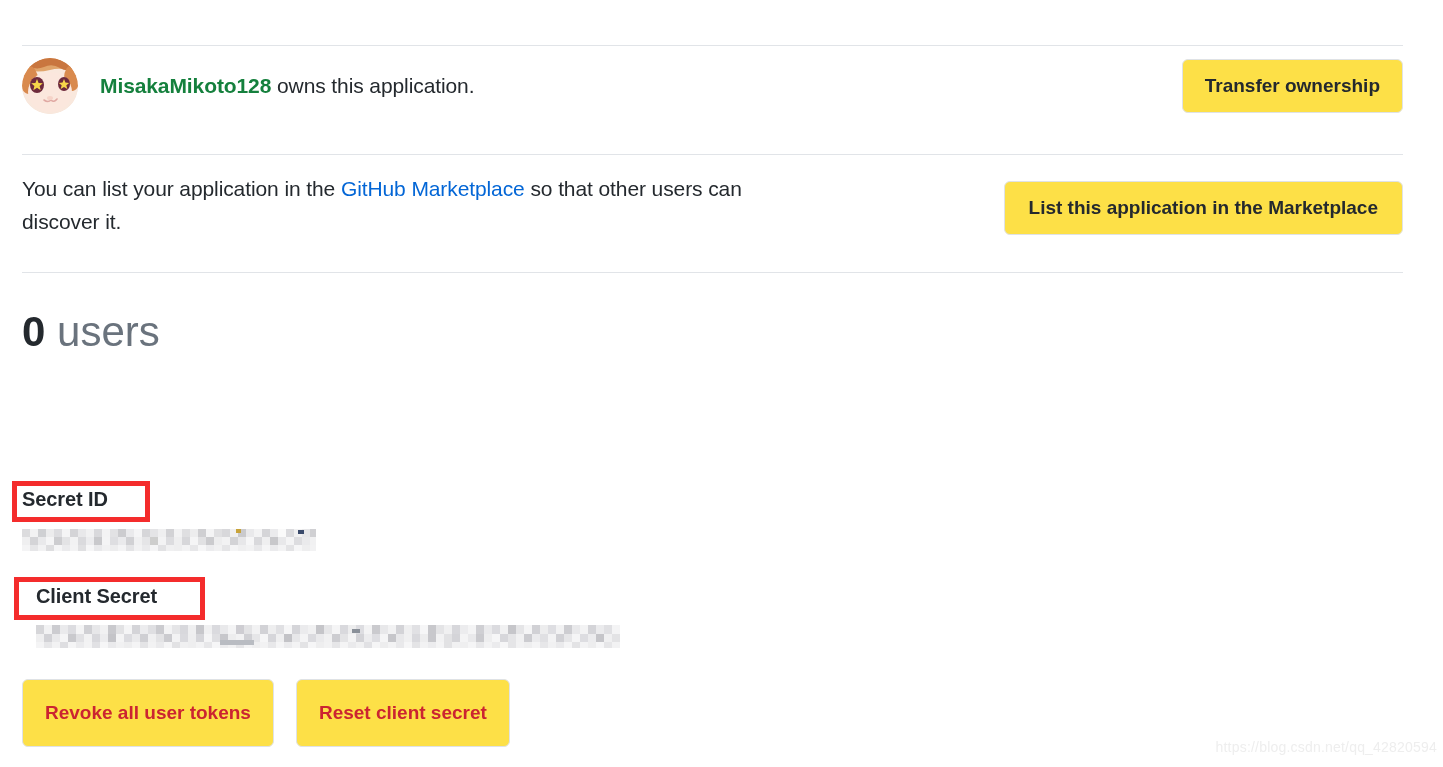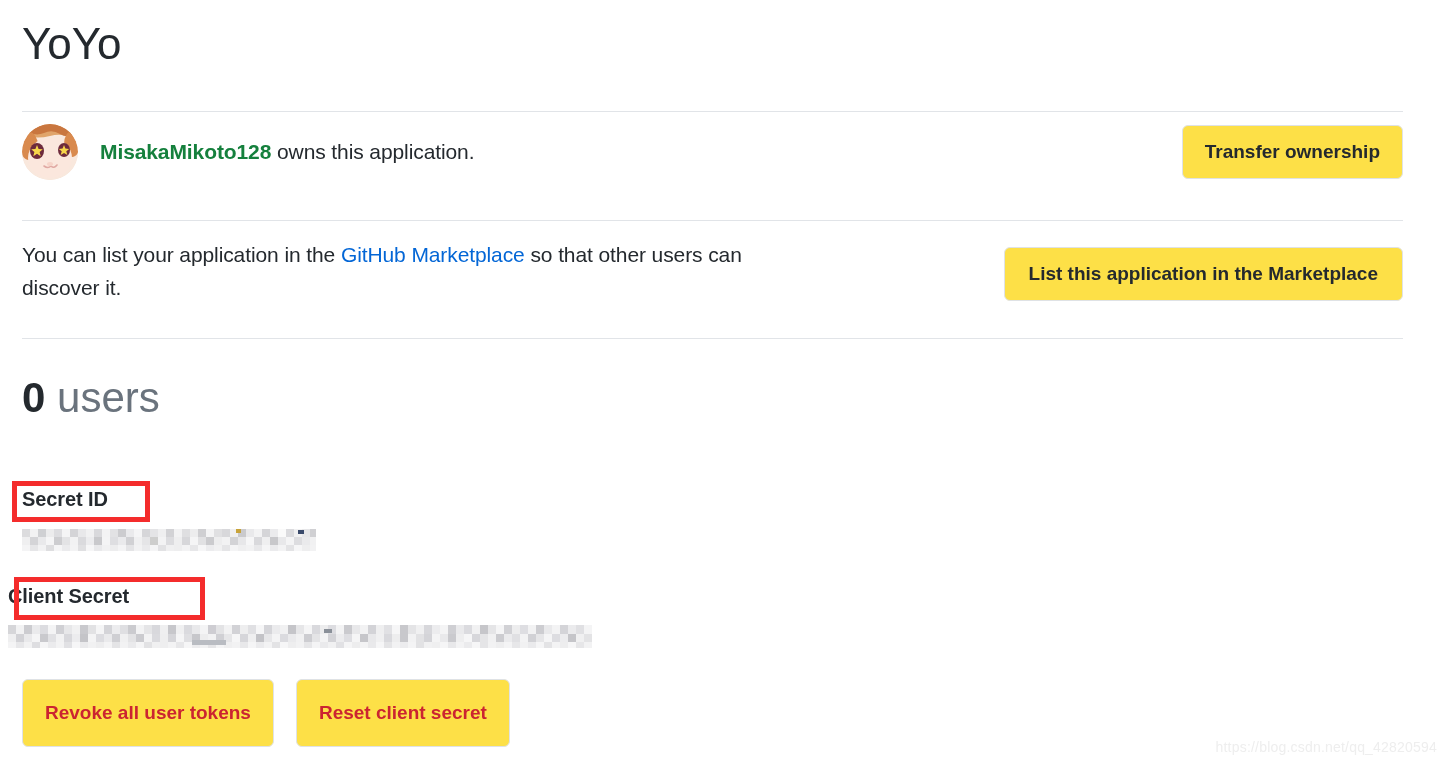--- a/index.html
+++ b/index.html
@@ -190,21 +190,20 @@
     font-family: "Liberation Sans", sans-serif;
     user-select: none;
   }
 </style>
 </head>
 <body>
 
 <div class="page">
   <div class="wrap">
 
-    <h1 class="app-title">YoYo</h1>
 
     <div class="divider d1"></div>
 
     <div class="owner-row">
       <div class="owner-left">
         <div class="avatar">
           <svg width="56" height="56" viewBox="0 0 56 56">
             <defs>
               <clipPath id="avclip">
                   <circle cx="28" cy="28" r="28"></circle>
@@ -367,21 +366,21 @@
           <rect x="280" y="20" width="8" height="6" fill="#eeeeef"></rect>
         <rect x="288" y="20" width="6" height="6" fill="#f2f2f3"></rect>
       </g>
       <rect x="214" y="4" width="5" height="4" fill="#c8a33a"></rect>
       <rect x="276" y="5" width="6" height="4" fill="#3a4a6b"></rect>
     </svg>
   </div>
 
   <div class="redbox" style="left:12px; top:481px; width:138px; height:41px;"></div>
 
-  <div class="cred-block" style="position:absolute; left:8px; top:585px; width:700px;">
+  <div class="cred-block" style="position:absolute; left:36px; top:585px; width:700px;">
     <div class="cred-label">Client Secret</div>
     <svg class="mosaic" width="586" height="28" viewBox="0 0 586 28" style="position:absolute; left:0px; top:37px;">
       <rect x="0" y="0" width="586" height="28" fill="#ffffff"></rect>
       <g>
         <rect x="0" y="3" width="8" height="9" fill="#d6d6d9"></rect>
           <rect x="8" y="3" width="8" height="9" fill="#f2f2f3"></rect>
         <rect x="16" y="3" width="8" height="9" fill="#ccccd0"></rect>
           <rect x="24" y="3" width="8" height="9" fill="#eaeaec"></rect>
         <rect x="32" y="3" width="8" height="9" fill="#dcdce0"></rect>
           <rect x="40" y="3" width="8" height="9" fill="#f4f4f5"></rect>

